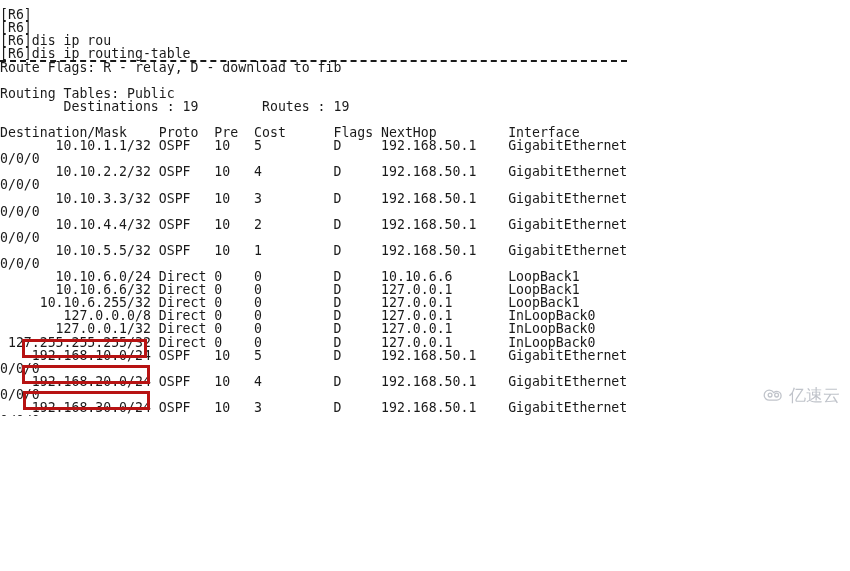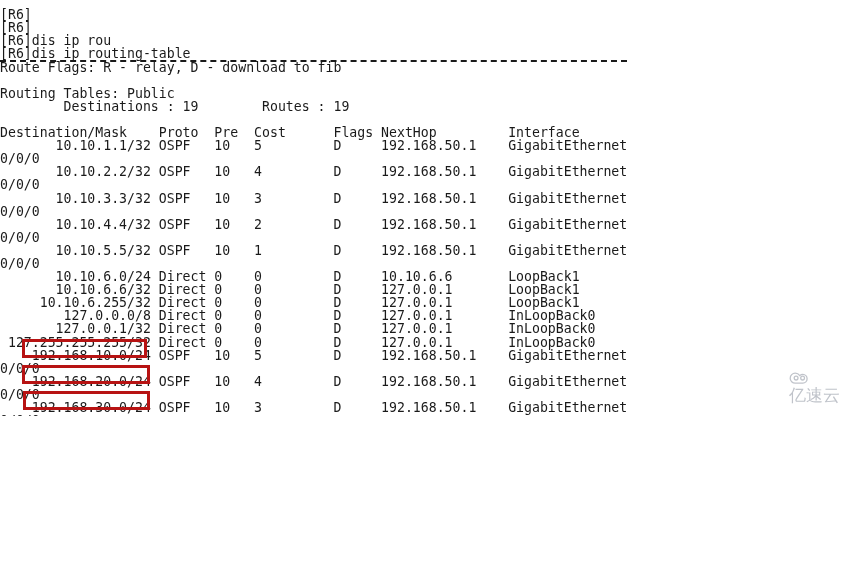--- a/index.html
+++ b/index.html
@@ -40,24 +40,23 @@
     border: 3px solid #b71313;
     box-sizing: border-box;
     pointer-events: none;
   }
   
   .watermark {
     position: absolute;
     right: 10px;
     bottom: 14px;
     display: flex;
-    align-items: flex-start;
+    align-items: flex-end;
     gap: 4px;
     opacity: 0.62;
-    flex-direction: column;
   }
   .watermark .wm-text {
     font-family: "DejaVu Sans", "Liberation Sans", sans-serif;
     font-size: 17px;
     color: #9aa0ab;
     letter-spacing: 0px;
   }
   .watermark svg { display: block; }
 </style>
 </head>

